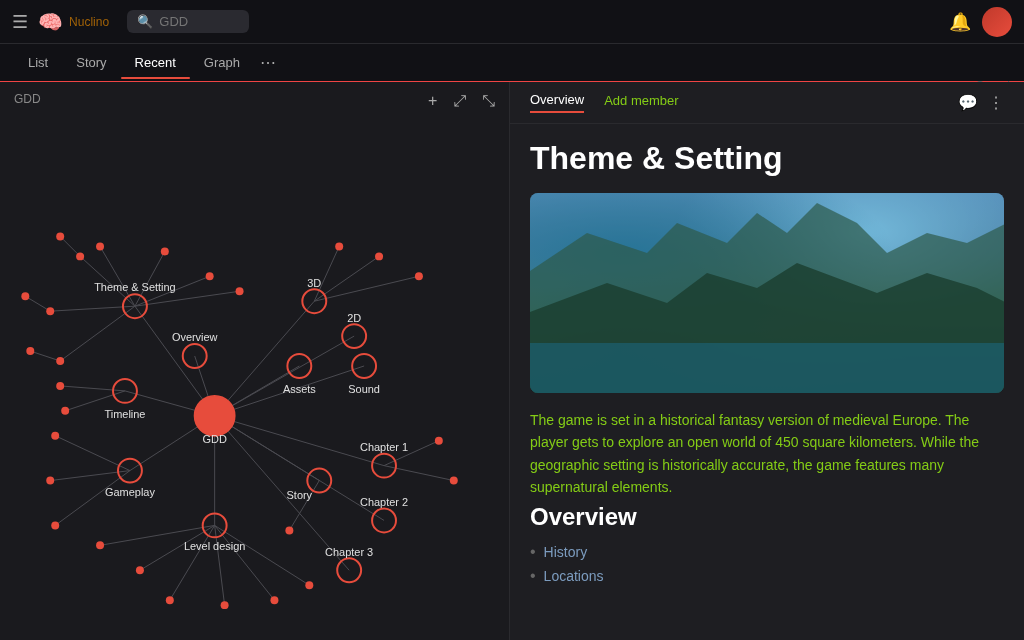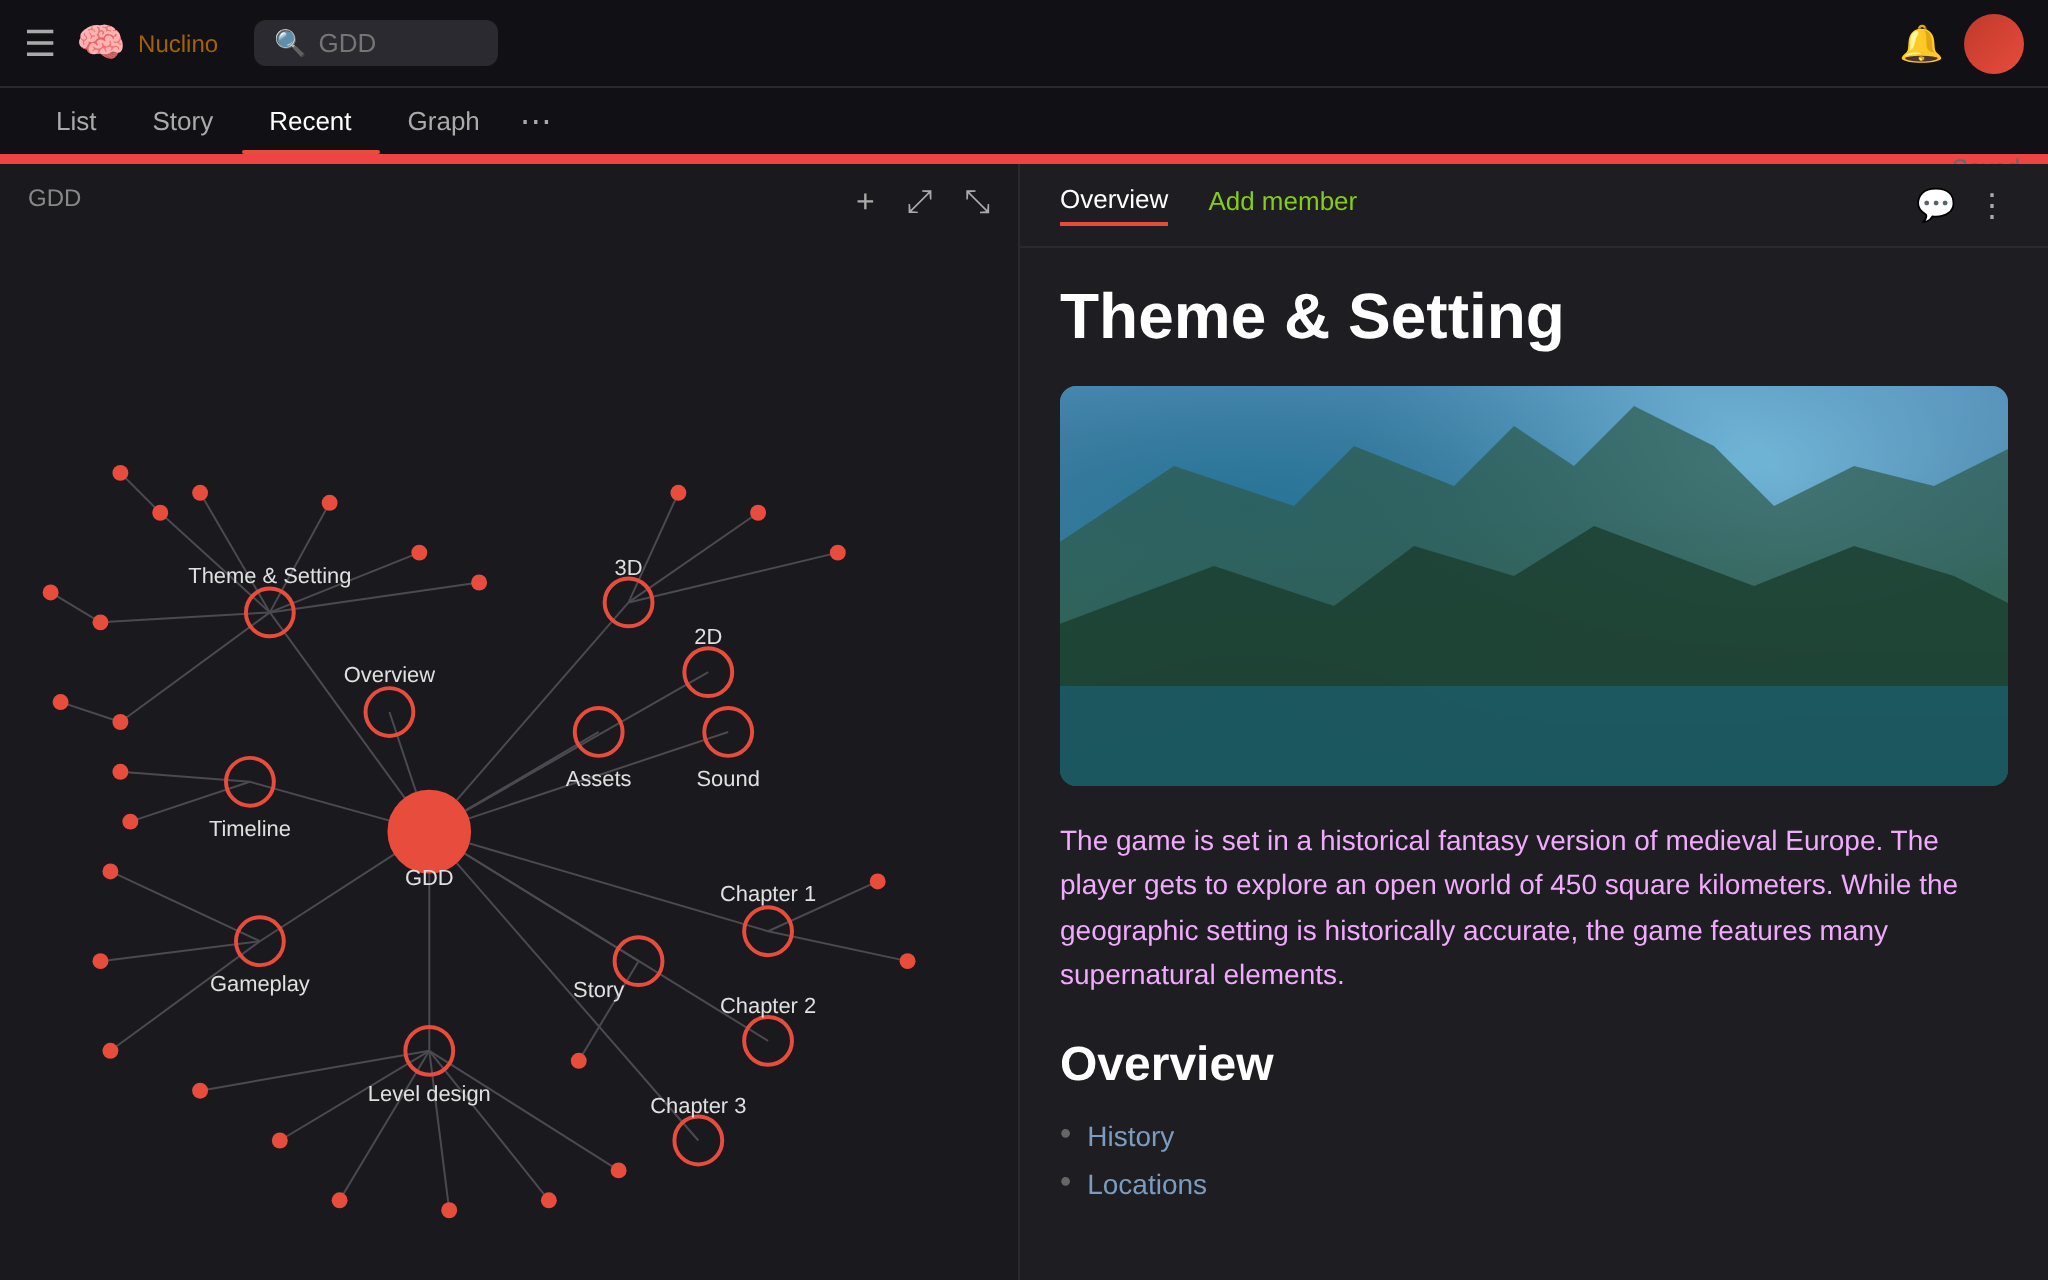--- a/index.html
+++ b/index.html
@@ -77,21 +77,21 @@
       overflow: hidden;
       cursor: pointer;
     }
     
     .tabs-bar {
       display: flex;
       align-items: center;
       background: #111115;
       height: 38px;
       padding: 0 14px;
-      border-bottom: 5px solid #ef4444;
+      border-bottom: 1px solid #ef4444;
     }
     .tab {
       padding: 8px 14px;
       font-size: 13px;
       color: #aaa;
       cursor: pointer;
       position: relative;
     }
     .tab.active {
       color: #fff;
@@ -228,23 +228,23 @@
     
     .cliff-shape {
       position: absolute;
       top: 0;
       left: 0;
       width: 100%;
       height: 100%;
     }
     .description-text {
       font-size: 14px;
-      color: #f0abfc;
+      color: #84cc16;
       line-height: 1.6;
-      margin-bottom: 20px;
+      margin-bottom: 4px;
     }
     .section-heading {
       font-size: 24px;
       font-weight: 700;
       color: #fff;
       margin-bottom: 12px;
     }
     .bullet-list {
       list-style: none;
       padding: 0;

